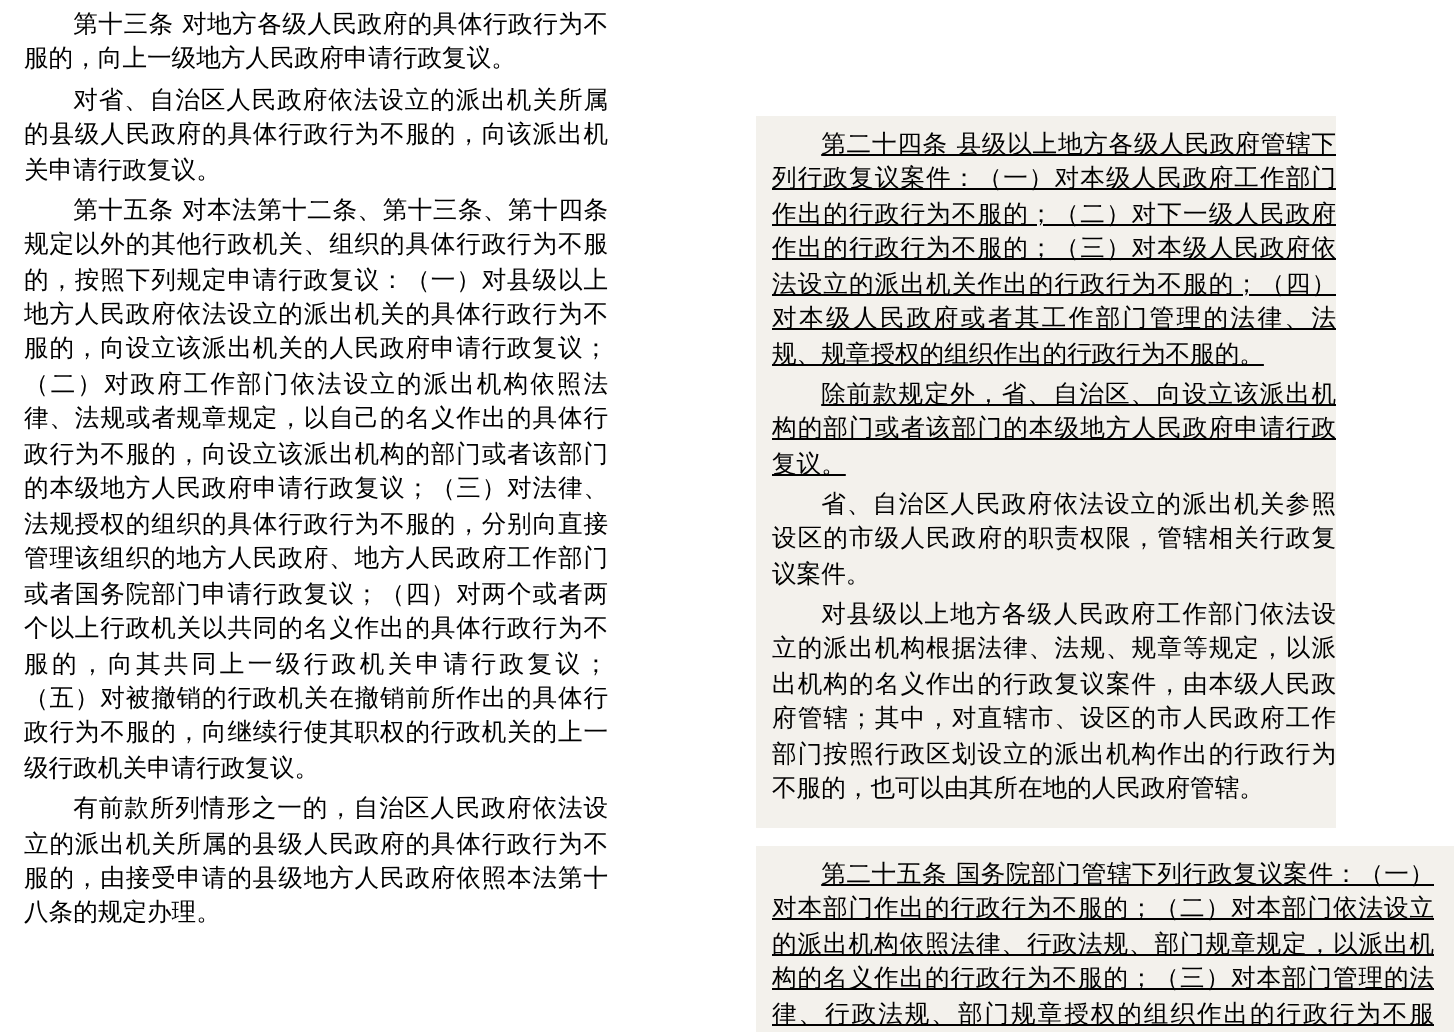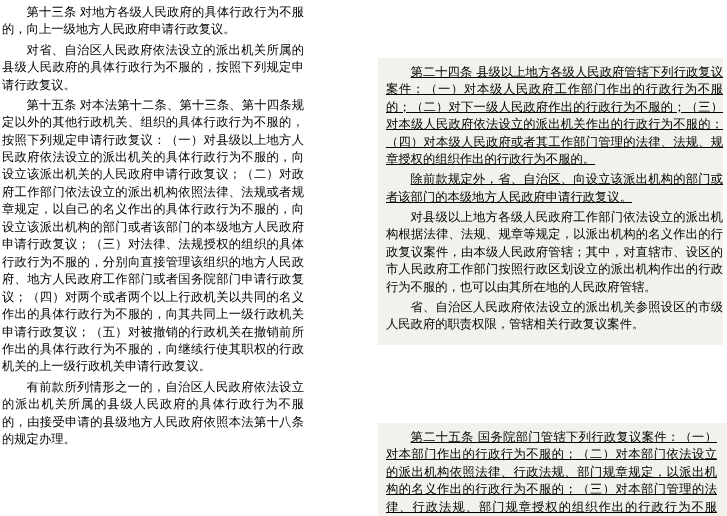--- a/index.html
+++ b/index.html
@@ -23,34 +23,33 @@
     box-sizing: border-box;
   }
   .col {
     position: absolute;
     top: 0;
     box-sizing: border-box;
   }
   .col-left {
     left: 0;
     width: 312px;
-    padding: 4px 8px 0 2px;
-    font-family: Liberation Serif, serif;
+    padding: 4px 8px 0 12px;
   }
   .block {
     box-sizing: border-box;
   }
   .block.shaded {
     background: #f3f1ec;
   }
   .block.right-top {
     position: absolute;
     top: 58px;
     left: 378px;
-    width: 345px;
+    width: 290px;
     padding: 6px 0 8px 8px;
   }
   .block.right-bottom {
     position: absolute;
     top: 423px;
     left: 378px;
     width: 349px;
     padding: 6px 10px 8px 8px;
   }
   p {
@@ -63,29 +62,29 @@
     text-decoration: underline;
   }
 </style>
 </head>
 <body>
 
 <div class="page">
 
   <div class="col col-left">
     <p>第十三条  对地方各级人民政府的具体行政行为不服的，向上一级地方人民政府申请行政复议。</p>
-    <p>对省、自治区人民政府依法设立的派出机关所属的县级人民政府的具体行政行为不服的，按照下列规定申请行政复议。</p>
+    <p>对省、自治区人民政府依法设立的派出机关所属的县级人民政府的具体行政行为不服的，向该派出机关申请行政复议。</p>
     <p>第十五条  对本法第十二条、第十三条、第十四条规定以外的其他行政机关、组织的具体行政行为不服的，按照下列规定申请行政复议：（一）对县级以上地方人民政府依法设立的派出机关的具体行政行为不服的，向设立该派出机关的人民政府申请行政复议；（二）对政府工作部门依法设立的派出机构依照法律、法规或者规章规定，以自己的名义作出的具体行政行为不服的，向设立该派出机构的部门或者该部门的本级地方人民政府申请行政复议；（三）对法律、法规授权的组织的具体行政行为不服的，分别向直接管理该组织的地方人民政府、地方人民政府工作部门或者国务院部门申请行政复议；（四）对两个或者两个以上行政机关以共同的名义作出的具体行政行为不服的，向其共同上一级行政机关申请行政复议；（五）对被撤销的行政机关在撤销前所作出的具体行政行为不服的，向继续行使其职权的行政机关的上一级行政机关申请行政复议。</p>
     <p>有前款所列情形之一的，自治区人民政府依法设立的派出机关所属的县级人民政府的具体行政行为不服的，由接受申请的县级地方人民政府依照本法第十八条的规定办理。</p>
   </div>
 
   <div class="block shaded right-top">
     <p class="u">第二十四条  县级以上地方各级人民政府管辖下列行政复议案件：（一）对本级人民政府工作部门作出的行政行为不服的；（二）对下一级人民政府作出的行政行为不服的；（三）对本级人民政府依法设立的派出机关作出的行政行为不服的；（四）对本级人民政府或者其工作部门管理的法律、法规、规章授权的组织作出的行政行为不服的。</p>
     <p class="u">除前款规定外，省、自治区、向设立该派出机构的部门或者该部门的本级地方人民政府申请行政复议。</p>
+    <p>省、自治区人民政府依法设立的派出机关参照设区的市级人民政府的职责权限，管辖相关行政复议案件。</p>
     <p>对县级以上地方各级人民政府工作部门依法设立的派出机构根据法律、法规、规章等规定，以派出机构的名义作出的行政复议案件，由本级人民政府管辖；其中，对直辖市、设区的市人民政府工作部门按照行政区划设立的派出机构作出的行政行为不服的，也可以由其所在地的人民政府管辖。</p>
-    <p>省、自治区人民政府依法设立的派出机关参照设区的市级人民政府的职责权限，管辖相关行政复议案件。</p>
   </div>
 
   <div class="block shaded right-bottom">
     <p class="u">第二十五条  国务院部门管辖下列行政复议案件：（一）对本部门作出的行政行为不服的；（二）对本部门依法设立的派出机构依照法律、行政法规、部门规章规定，以派出机构的名义作出的行政行为不服的；（三）对本部门管理的法律、行政法规、部门规章授权的组织作出的行政行为不服的。</p>
   </div>
 
 </div>
 
 </body></html>

